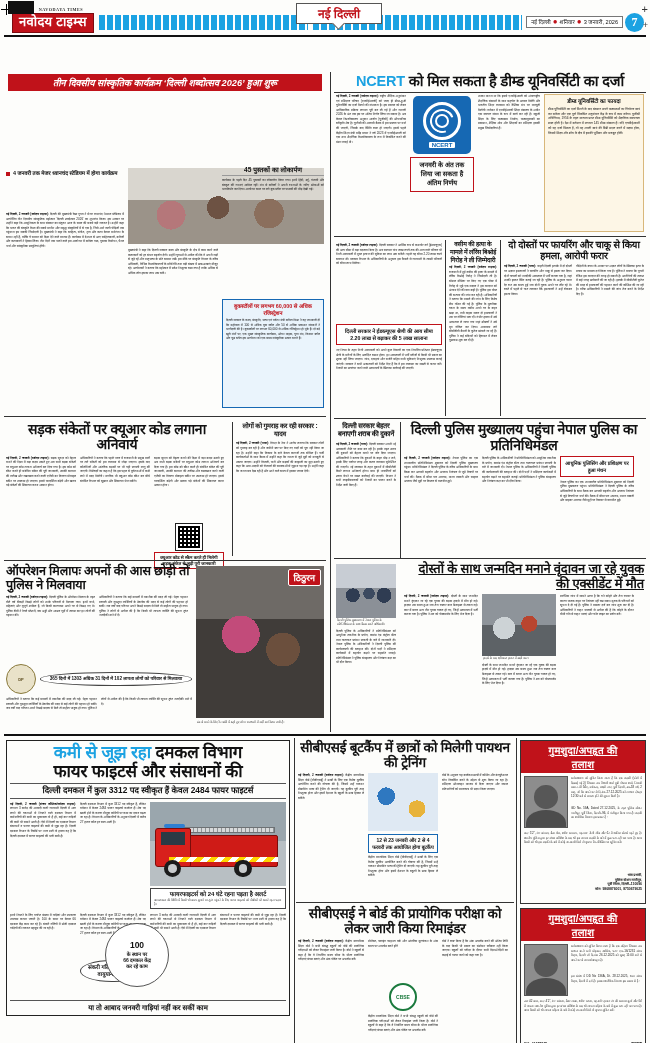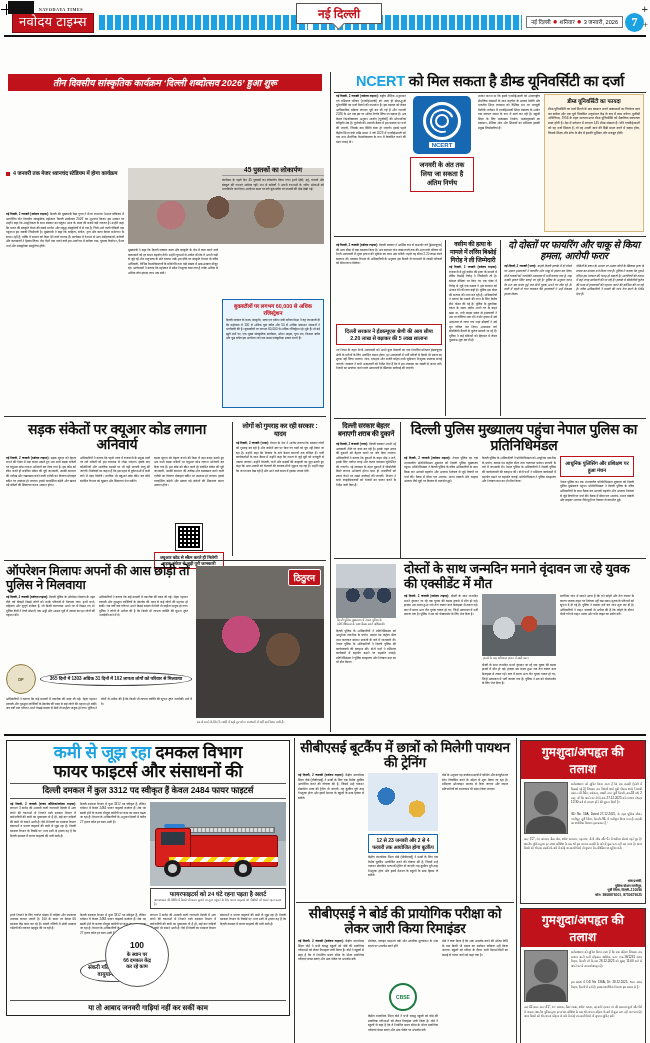--- a/index.html
+++ b/index.html
@@ -50,21 +50,21 @@
     width: 26px; height: 13px; background: #111;
   }
   .logo-eng {
     font-size: 4.2px; letter-spacing: .5px; font-weight: bold;
     color: #333; text-align: center; margin-bottom: 1px;
     font-family: "Liberation Serif", serif;
     position: relative; left: 8px;
   }
   .logo-name {
     background: #c0121a; color: #fff;
-    font-size: 13px; font-weight: normal;
+    font-size: 13px; font-weight: bold;
     padding: 1px 6px 2px 6px;
     letter-spacing: .3px;
     border: 1px solid #7d0b10;
     font-family: "Liberation Sans", sans-serif;
     line-height: 1.15;
     white-space: nowrap;
   }
   .bar-stripes {
     flex: 1;
     height: 15px;
@@ -286,22 +286,22 @@
   .oval-stat {
     border: 1px solid #444; border-radius: 48%;
     padding: 3px 6px; text-align: center;
     font-size: 4.6px; font-weight: bold; line-height: 1.3;
     background: #fff;
   }
 
   
   .missing-title {
     background: #c0121a; color: #fff;
-    text-align: center; font-weight: bold; font-size: 12px;
-    padding: 2px 16px; letter-spacing: .2px;
+    text-align: center; font-weight: bold; font-size: 10px;
+    padding: 2px 16px; letter-spacing: .2px; text-decoration: underline;
   }
   .missing-box { border: 1px solid #333; }
   .mug {
     width: 44px; height: 52px; background: #8d8d8d;
     position: relative; overflow: hidden; border: 1px solid #555;
   }
   .mug:before {
     content:""; position:absolute; left:50%; top:16%;
     width: 56%; padding-bottom:56%; margin-left:-28%;
     background:#575757; border-radius:50%;
@@ -478,21 +478,21 @@
         <div class="t">दिल्ली सरकार ने ईडब्ल्यूएस श्रेणी की आय सीमा 2.20 लाख से बढ़ाकर की 5 लाख सालाना</div>
       </div>
       <div class="body-txt clamp" style="height:46px;">नए नियम के तहत निजी अस्पतालों को अपने कुल बिस्तरों का एक निर्धारित प्रतिशत ईडब्ल्यूएस श्रेणी के मरीजों के लिए आरक्षित रखना होगा। इन अस्पतालों में भर्ती मरीजों से किसी भी प्रकार का शुल्क नहीं लिया जाएगा। जांच, दवाइयां और सर्जरी सहित सभी सुविधाएं निःशुल्क उपलब्ध कराई जाएंगी। सरकार ने सभी अस्पतालों को निर्देश दिए हैं कि वे इस व्यवस्था का सख्ती से पालन करें। नियमों का उल्लंघन करने वाले अस्पतालों के खिलाफ कार्रवाई की जाएगी।</div>
     </div>
 
     <div class="box" style="left:449px;top:206px;width:48px;">
       <div class="hl" style="font-size:6.2px;text-align:center;line-height:1.25;">वसीम की हत्या के मामले में लॉरेंस बिश्नोई गिरोह ने ली जिम्मेदारी</div>
       <div class="body-txt clamp" style="height:152px;margin-top:2px;"><span class="byline">नई दिल्ली, 2 जनवरी (नवोदय टाइम्स):</span> <span>राजधानी में हुई वसीम की हत्या के मामले में लॉरेंस बिश्नोई गिरोह ने जिम्मेदारी ली है। सोशल मीडिया पर किए गए एक पोस्ट में गिरोह से जुड़े एक सदस्य ने इस वारदात को अंजाम देने की बात कही है। पुलिस इस पोस्ट की सत्यता की जांच कर रही है। अधिकारियों ने बताया कि मामले की जांच के लिए विशेष टीम गठित की गई है।</span> <span>पुलिस के मुताबिक घटना के समय वसीम अपने घर के बाहर खड़ा था, तभी बाइक सवार दो हमलावरों ने उस पर गोलियां चला दीं। गंभीर हालत में उसे अस्पताल ले जाया गया जहां डॉक्टरों ने उसे मृत घोषित कर दिया। आसपास लगे सीसीटीवी कैमरों के फुटेज खंगाले जा रहे हैं। पुलिस ने कई संदिग्धों को हिरासत में लेकर पूछताछ शुरू कर दी है।</span></div>
     </div>
 
-    <div class="box" style="left:504px;top:206px;width:140px;font-style:italic;">
+    <div class="box" style="left:504px;top:206px;width:140px;">
       <div class="hl" style="font-size:9.6px;text-align:center;line-height:1.12;">दो दोस्तों पर फायरिंग और चाकू से किया हमला, आरोपी फरार</div>
       <div style="display:flex;gap:4px;margin-top:3px;">
         <div class="body-txt clamp" style="width:68px;height:146px;"><span class="byline">नई दिल्ली, 2 जनवरी (भाषा):</span> <span>बाहरी दिल्ली इलाके में दो दोस्तों पर अज्ञात हमलावरों ने फायरिंग और चाकू से हमला कर दिया। दोनों घायलों को नजदीकी अस्पताल में भर्ती कराया गया है, जहां उनकी हालत स्थिर बताई जा रही है। पुलिस के अनुसार घटना देर रात उस समय हुई जब दोनों युवक अपने घर लौट रहे थे। रास्ते में पहले से घात लगाकर बैठे हमलावरों ने उन्हें रोककर हमला किया।</span></div>
         <div class="body-txt clamp" style="width:68px;height:146px;">पीड़ितों के बयान के आधार पर अज्ञात लोगों के खिलाफ हत्या के प्रयास का मामला दर्ज किया गया है। पुलिस ने बताया कि पुरानी रंजिश इस वारदात की वजह हो सकती है। आरोपियों की तलाश में कई जगह छापेमारी की जा रही है। इलाके में सीसीटीवी फुटेज की मदद से हमलावरों की पहचान करने की कोशिश की जा रही है। वरिष्ठ अधिकारियों ने मामले की जांच तेज करने के निर्देश दिए हैं।</div>
       </div>
     </div>
 
     <div class="sep-h" style="left:334px;top:384px;width:312px;"></div>
 
     <div class="box" style="left:6px;top:388px;width:222px;">
@@ -555,21 +555,21 @@
     </div>
 
     <div class="box photo photo-cold" style="left:196px;top:532px;width:128px;height:152px;">
       <div class="tag-red">ठिठुरन</div>
     </div>
     <div class="box" style="left:196px;top:686px;width:128px;">
       <div class="cap">ठंड से बचने के लिए रैन बसेरे में ठहरे हुए लोग। राजधानी में सर्दी का सितम जारी है।</div>
     </div>
 
     <div class="box" style="left:404px;top:528px;width:240px;">
-      <div class="hl" style="font-size:13px;text-align:left;line-height:1.12;">दोस्तों के साथ जन्मदिन मनाने वृंदावन जा रहे युवक की एक्सीडेंट में मौत</div>
+      <div class="hl" style="font-size:13px;text-align:right;line-height:1.12;text-decoration:underline;">दोस्तों के साथ जन्मदिन मनाने वृंदावन जा रहे युवक की एक्सीडेंट में मौत</div>
       <div style="display:flex;gap:4px;margin-top:3px;">
         <div class="body-txt clamp" style="width:74px;height:148px;"><span class="byline">नई दिल्ली, 2 जनवरी (नवोदय टाइम्स):</span> <span>दोस्तों के साथ जन्मदिन मनाने वृंदावन जा रहे एक युवक की सड़क हादसे में मौत हो गई। हादसा उस समय हुआ जब तेज रफ्तार कार डिवाइडर से टकरा गई। कार में सवार अन्य तीन युवक घायल हो गए, जिन्हें अस्पताल में भर्ती कराया गया है। पुलिस ने शव को पोस्टमार्टम के लिए भेज दिया है।</span></div>
         <div style="width:74px;">
           <div class="photo photo-crash" style="width:74px;height:62px;"></div>
           <div class="cap">हादसे के बाद क्षतिग्रस्त हालत में खड़ी कार।</div>
           <div class="body-txt clamp" style="height:62px;margin-top:2px;">दोस्तों के साथ जन्मदिन मनाने वृंदावन जा रहे एक युवक की सड़क हादसे में मौत हो गई। हादसा उस समय हुआ जब तेज रफ्तार कार डिवाइडर से टकरा गई। कार में सवार अन्य तीन युवक घायल हो गए, जिन्हें अस्पताल में भर्ती कराया गया है। पुलिस ने शव को पोस्टमार्टम के लिए भेज दिया है।</div>
         </div>
         <div class="body-txt clamp" style="width:74px;height:148px;">प्रारंभिक जांच में सामने आया है कि घने कोहरे और तेज रफ्तार के कारण चालक वाहन पर नियंत्रण नहीं रख सका। मृतक के परिजनों को सूचना दे दी गई है। पुलिस ने मामला दर्ज कर जांच शुरू कर दी है। अधिकारियों ने वाहन चालकों से अपील की है कि कोहरे के दौरान धीमी गति से वाहन चलाएं और फॉग लाइट का प्रयोग करें।</div>
       </div>
     </div>

